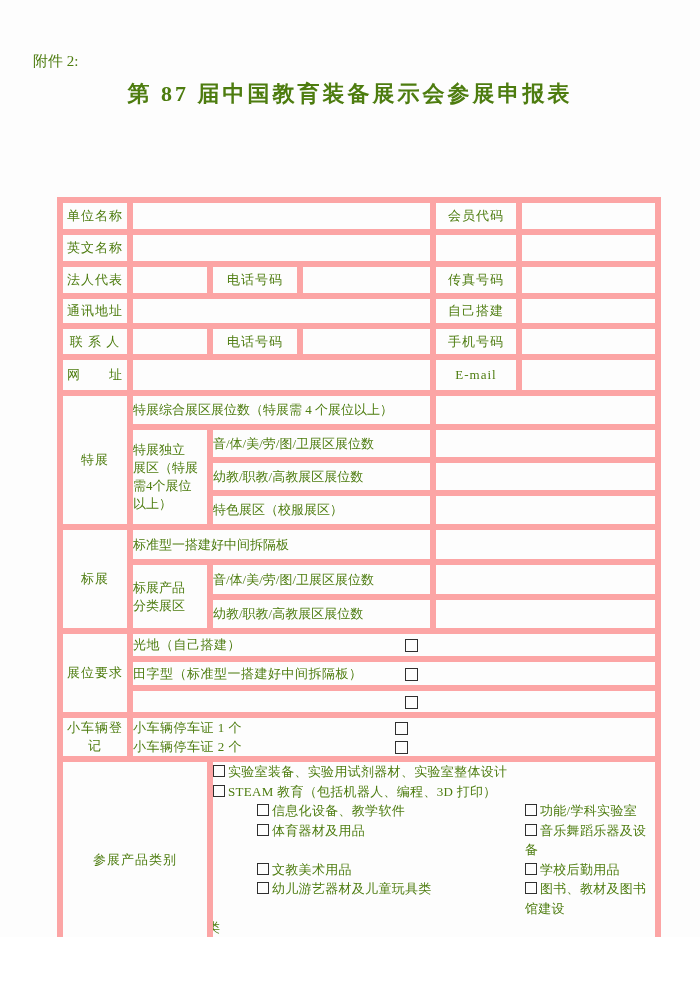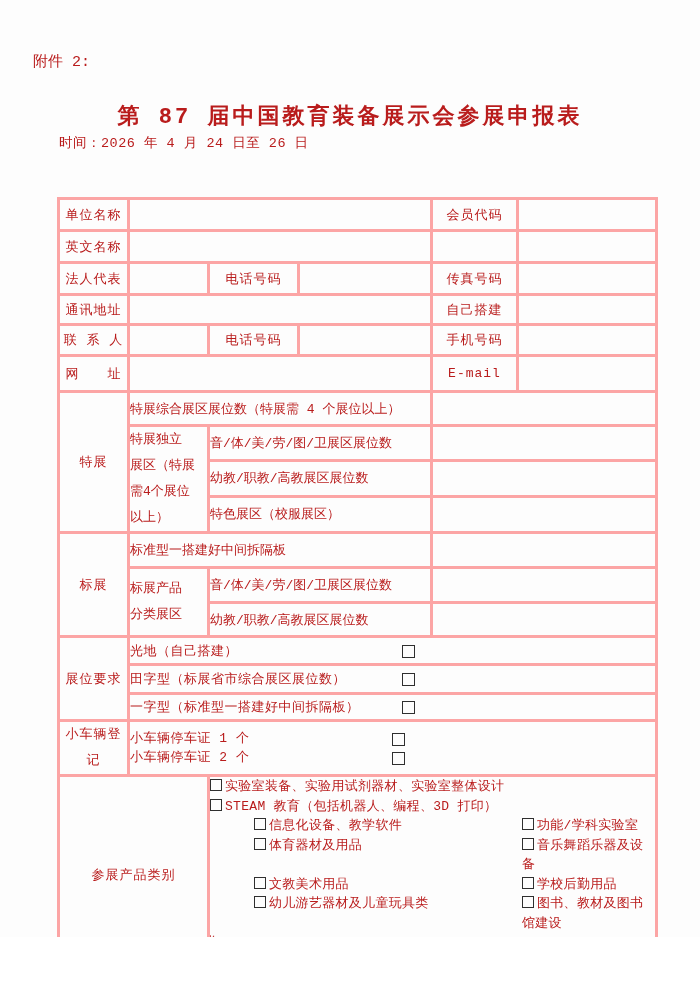--- a/index.html
+++ b/index.html
@@ -1,42 +1,42 @@
 <!DOCTYPE html>
 <html><head>
 <meta charset="utf-8">
 <style>
   html,body{margin:0;padding:0;background:#ffffff;}
   .page{
     position:relative;width:700px;height:937px;background:#fdfdfd;
-    font-family:Liberation Mono, monospace;
-    color:#b91c1c;overflow:hidden;
+    font-family:Liberation Serif, serif;
+    color:#4d7c0f;overflow:hidden;
   }
   .attachment{position:absolute;left:33px;top:52px;font-size:15px;}
   .title{
-    position:absolute;left:0;top:101px;width:700px;margin:0;
+    position:absolute;left:0;top:79px;width:700px;margin:0;
     text-align:center;font-size:22px;font-weight:bold;letter-spacing:3px;
   }
   .meta{position:absolute;left:59px;font-size:13.5px;letter-spacing:.5px;}
   .schedule{top:134px;}
   .venue{top:158px;}
   table.form{
     position:absolute;left:57px;top:197px;width:598px;
     border-collapse:collapse;table-layout:fixed;
     font-size:13px;
   }
   table.form td{
-    border:3px solid #fca5a5;padding:0;vertical-align:middle;
+    border:6px solid #fca5a5;padding:0;vertical-align:middle;
     overflow:hidden;
   }
   td.lbl{text-align:center;letter-spacing:1px;}
   td.rowlab{text-align:center;letter-spacing:1px;}
   td.sublab{text-align:left;}
   td.input{background:transparent;}
-  .preline{white-space:pre-line;line-height:26px;}
+  .preline{white-space:pre-line;line-height:18px;}
   td.optcell{position:relative;text-align:left;padding-left:10px;letter-spacing:.5px;}
   .cb-abs{
     position:absolute;left:272px;top:50%;margin-top:-6px;
     width:11px;height:11px;border:1px solid #2f2f2f;background:#fdfdfd;
   }
   .vline{position:relative;height:19px;line-height:19px;}
   .vline .cb-abs{left:262px;top:4px;margin-top:0;}
   td.vehcell{padding:1px 0 1px 10px;text-align:left;letter-spacing:.5px;}
   td.catlabel{text-align:center;letter-spacing:1px;}
   td.catcell{padding:5px 6px 5px 10px;text-align:left;vertical-align:middle;}
@@ -50,21 +50,20 @@
   }
   .pagenum{position:absolute;left:0;top:940px;width:700px;text-align:center;font-size:14px;letter-spacing:2px;}
 </style>
 </head>
 <body>
 
 <div class="page">
 
   <div class="attachment">附件 2:</div>
   <h1 class="title">第 87 届中国教育装备展示会参展申报表</h1>
-  <div class="meta schedule">时间：2026 年 4 月 24 日至 26 日</div>
 
   <table class="form">
     <colgroup>
       <col style="width:70px">
         <col style="width:80px">
         <col style="width:90px">
       <col style="width:133px">
         <col style="width:86px">
         <col style="width:139px">
     </colgroup>
@@ -151,27 +150,26 @@
 
     <tr style="height:28px">
       <td rowspan="3" class="rowlab">展位要求</td>
       <td colspan="5" class="optcell">
         <span>光地（自己搭建）</span>
         <span class="cb-abs"></span>
       </td>
     </tr>
     <tr style="height:29px">
       <td colspan="5" class="optcell">
-        <span>田字型（标展省市综合展区展位数）</span>
+        <span>田字型（标准型一搭建好中间拆隔板）</span>
         <span class="cb-abs"></span>
       </td>
     </tr>
     <tr style="height:27px">
       <td colspan="5" class="optcell">
-        <span>一字型（标准型一搭建好中间拆隔板）</span>
         <span class="cb-abs"></span>
       </td>
     </tr>
 
     <tr style="height:41px">
       <td class="lbl preline">小车辆登
 记</td>
       <td colspan="5" class="vehcell">
         <div class="vline">
           <span>小车辆停车证 1 个</span>

